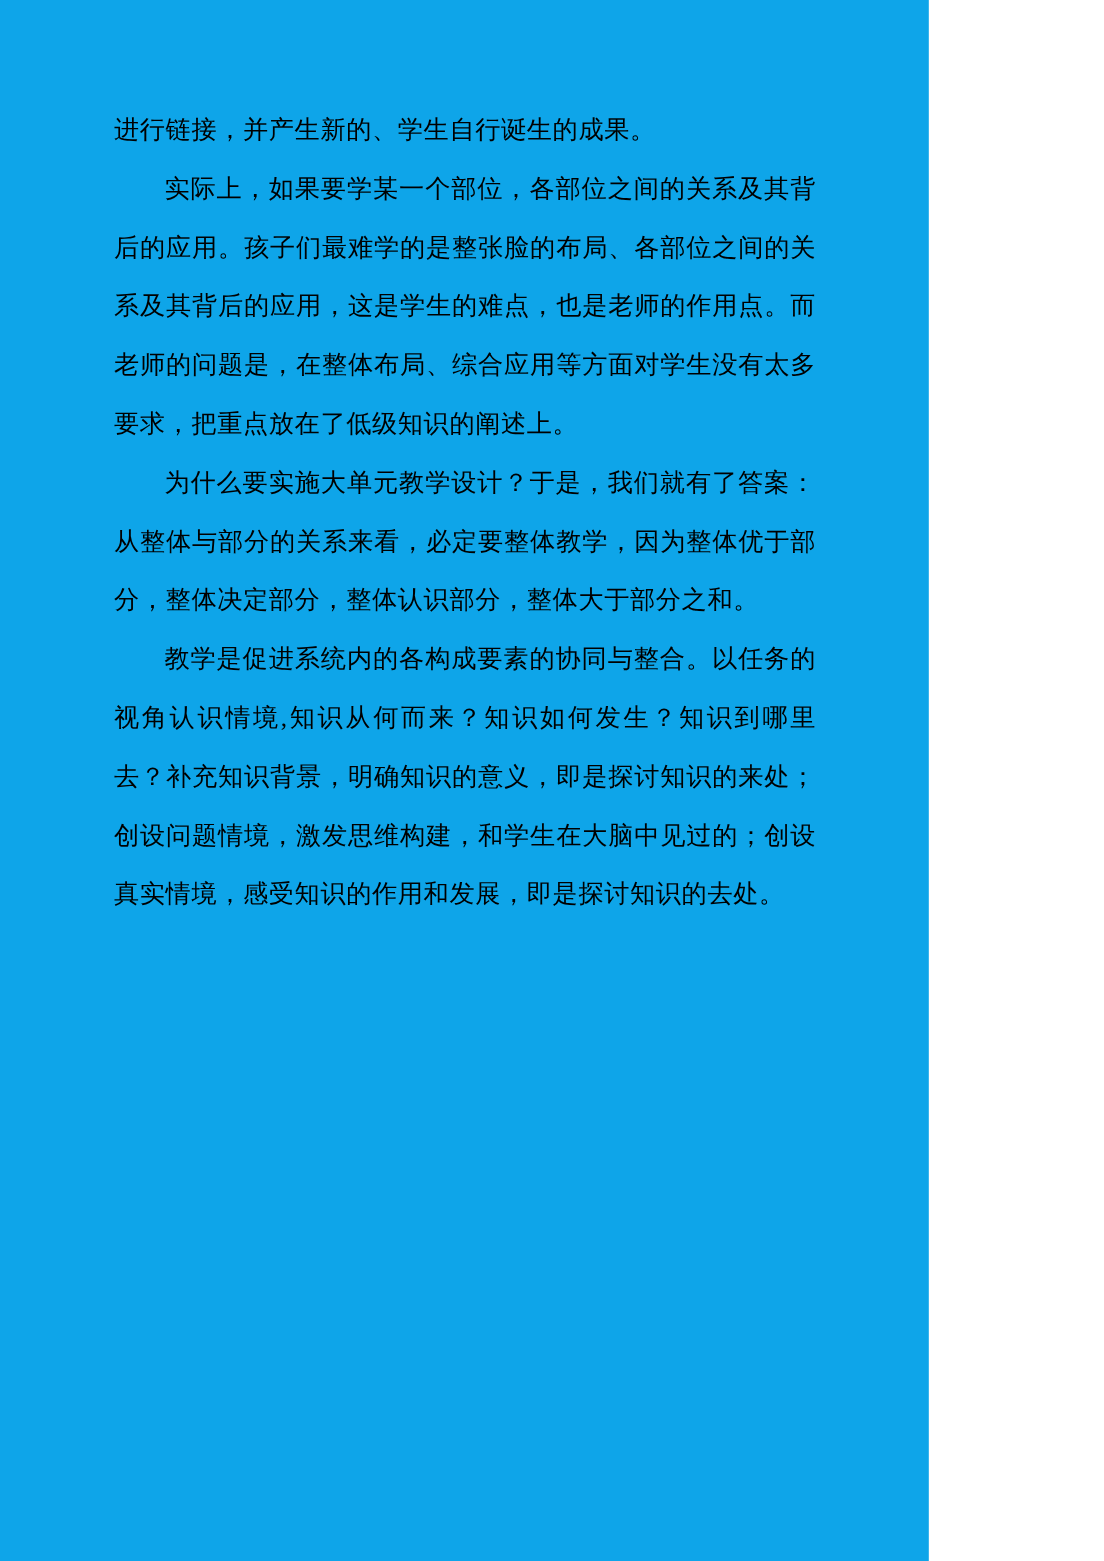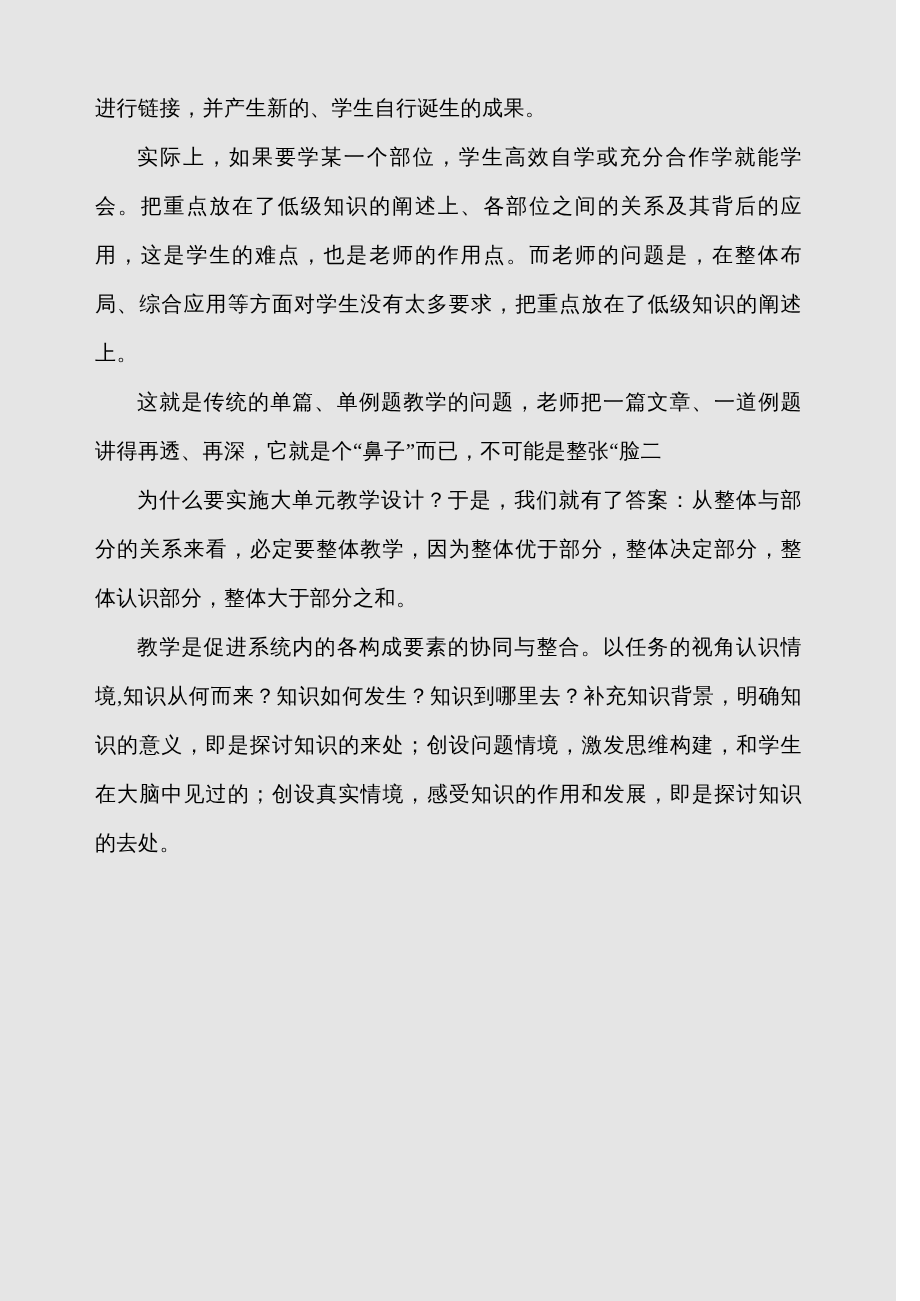--- a/index.html
+++ b/index.html
@@ -7,24 +7,24 @@
     padding: 0;
     background: #ffffff;
   }
   body {
     width: 920px;
     height: 1301px;
     overflow: hidden;
   }
   .page {
     box-sizing: border-box;
-    width: 896px;
+    width: 774px;
     height: 1301px;
     padding: 84px 94px 60px 95px;
-    background: #e5e5e5;
+    background: #0ea5e9;
   }
   .para {
     margin: 0;
     color: #000000;
     font-family: "Liberation Serif", "DejaVu Serif", serif;
     font-size: 21px;
     line-height: 49px;
     text-align: justify;
     text-justify: inter-ideograph;
     letter-spacing: 0.5px;
@@ -33,17 +33,16 @@
   }
   .para.no-indent {
     text-indent: 0;
   }
 </style>
 </head>
 <body>
 
 <div class="page">
   <p class="para no-indent">进行链接，并产生新的、学生自行诞生的成果。</p>
-  <p class="para">实际上，如果要学某一个部位，学生高效自学或充分合作学就能学会。把重点放在了低级知识的阐述上、各部位之间的关系及其背后的应用，这是学生的难点，也是老师的作用点。而老师的问题是，在整体布局、综合应用等方面对学生没有太多要求，把重点放在了低级知识的阐述上。</p>
-  <p class="para">这就是传统的单篇、单例题教学的问题，老师把一篇文章、一道例题讲得再透、再深，它就是个“鼻子”而已，不可能是整张“脸二</p>
+  <p class="para">实际上，如果要学某一个部位，各部位之间的关系及其背后的应用。孩子们最难学的是整张脸的布局、各部位之间的关系及其背后的应用，这是学生的难点，也是老师的作用点。而老师的问题是，在整体布局、综合应用等方面对学生没有太多要求，把重点放在了低级知识的阐述上。</p>
   <p class="para">为什么要实施大单元教学设计？于是，我们就有了答案：从整体与部分的关系来看，必定要整体教学，因为整体优于部分，整体决定部分，整体认识部分，整体大于部分之和。</p>
   <p class="para">教学是促进系统内的各构成要素的协同与整合。以任务的视角认识情境,知识从何而来？知识如何发生？知识到哪里去？补充知识背景，明确知识的意义，即是探讨知识的来处；创设问题情境，激发思维构建，和学生在大脑中见过的；创设真实情境，感受知识的作用和发展，即是探讨知识的去处。</p>
 </div>
 
 </body></html>

